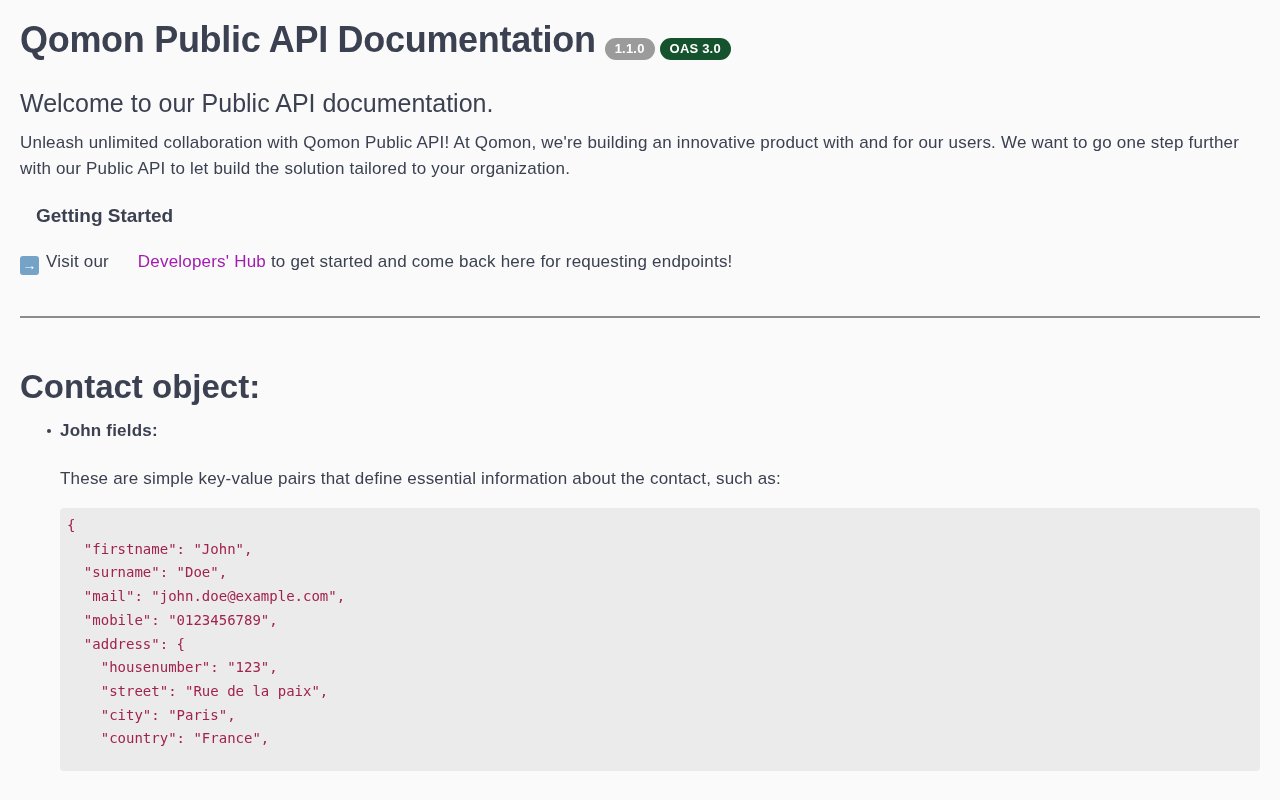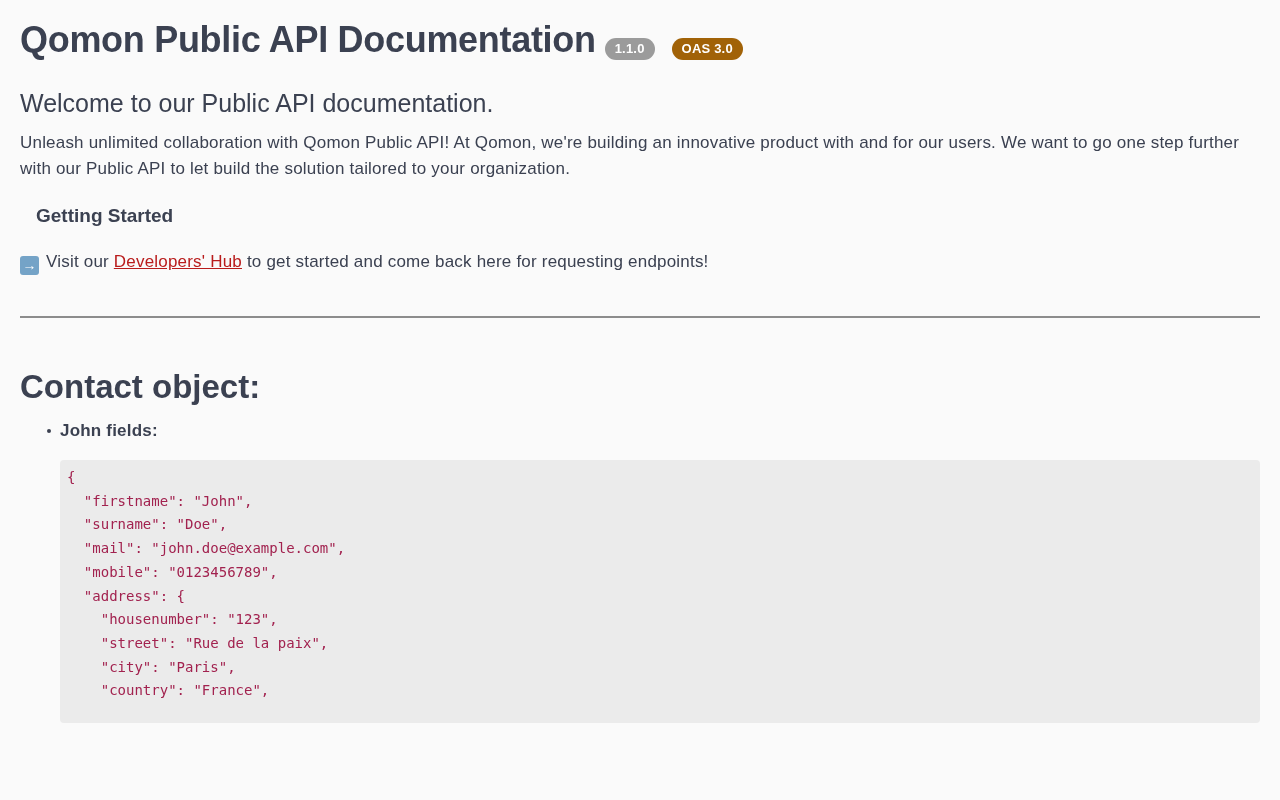--- a/index.html
+++ b/index.html
@@ -23,37 +23,37 @@
     margin: 0;
     padding-top: 20px;
     font-size: 36px;
     line-height: 40px;
     font-weight: 700;
     letter-spacing: -0.3px;
     color: #3b4151;
   }
   .badges {
     display: flex;
-    gap: 17px;
+    gap: 5px;
     margin-left: 9px;
     margin-top: 0px;
   }
   .badge {
     display: inline-block;
     color: #ffffff;
     font-size: 13px;
     font-weight: 700;
     line-height: 14px;
     padding: 4px 10px;
     border-radius: 12px;
     letter-spacing: 0.2px;
     white-space: nowrap;
   }
   .badge-version { background: #9b9b9b; }
-  .badge-oas { background: #a16207; }
+  .badge-oas { background: #14532d; }
 
   h2.welcome-heading {
     font-size: 25px;
     line-height: 30px;
     font-weight: 400;
     margin: 28px 0 0;
   }
   p.lead {
     font-size: 17px;
     line-height: 26px;
@@ -81,23 +81,23 @@
     background: #74a3c7;
     color: #ffffff;
     text-align: center;
     line-height: 19px;
     font-size: 14px;
     font-weight: 700;
     vertical-align: -3px;
     margin-right: 7px;
   }
   a.doc-link {
-    color: #b91c1c;
-    text-decoration: underline;
+    color: #a21caf;
     cursor: pointer;
+    margin-left: 24px;
   }
   hr.section-divider {
     border: none;
     border-top: 2px solid #8c8c8c;
     margin: 41px 0 0;
   }
   h2.contact-heading {
     font-size: 33px;
     line-height: 30px;
     font-weight: 700;
@@ -175,20 +175,21 @@
   <p class="visit-line"><span class="arrow-icon">→</span><span>Visit our </span><a class="doc-link">Developers' Hub</a><span> to get started and come back here for requesting endpoints!</span></p>
 
   <hr class="section-divider">
 
   <h2 class="contact-heading">Contact object:</h2>
 
 
   <ul class="fields-list">
     <li>
       <span class="bullet-label">John fields:</span>
+      <p class="bullet-desc">These are simple key-value pairs that define essential information about the contact, such as:</p>
       <pre class="code-block">{
   "firstname": "John",
   "surname": "Doe",
   "mail": "john.doe@example.com",
   "mobile": "0123456789",
   "address": {
     "housenumber": "123",
     "street": "Rue de la paix",
     "city": "Paris",
     "country": "France",</pre>

